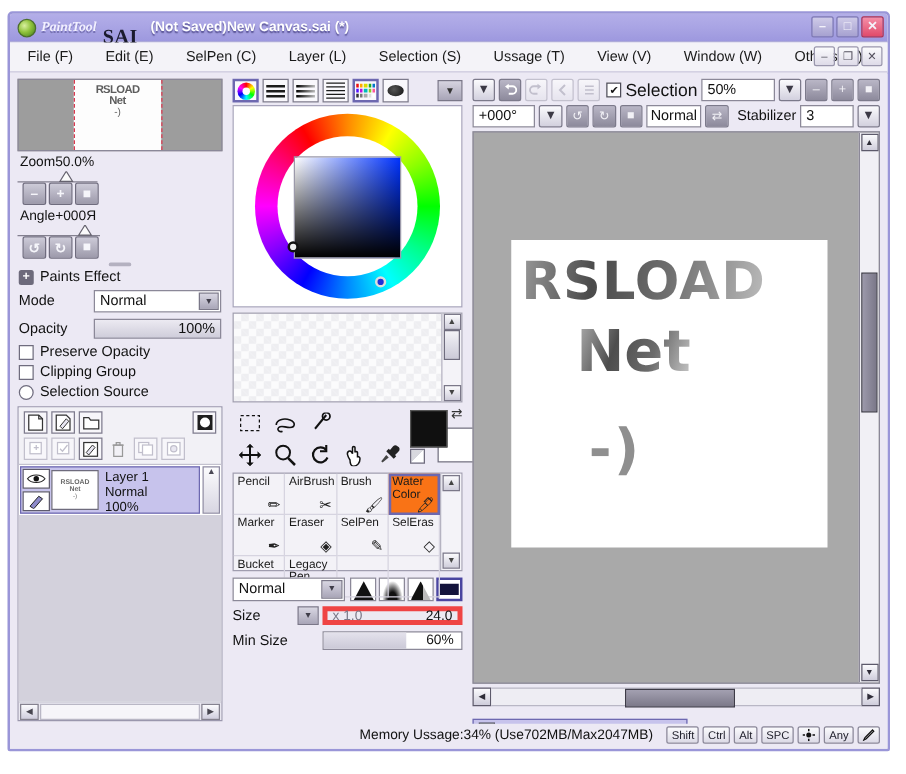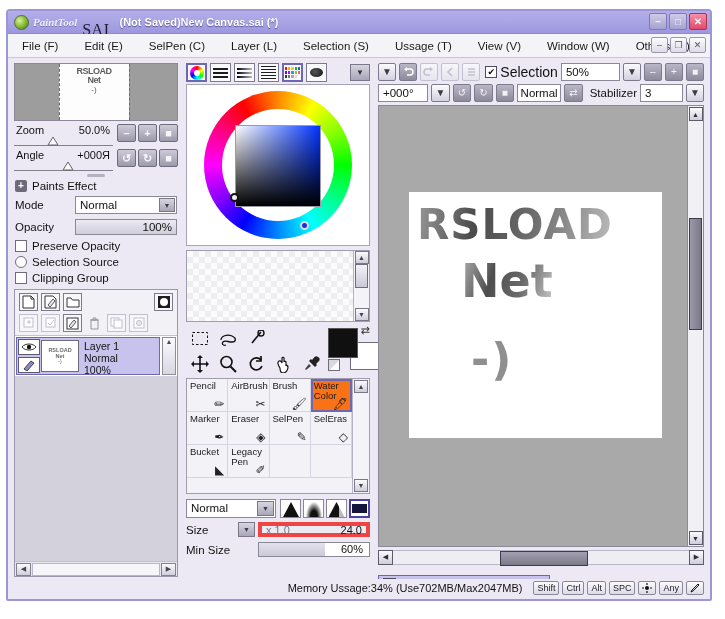--- a/index.html
+++ b/index.html
@@ -40,21 +40,21 @@
   }
   .logo-paint {
     font-family: "Liberation Serif", serif;
     font-style: italic; font-weight: bold;
     font-size: 11px; color: #f2f0ff;
     margin-left: 4px;
     text-shadow: 0 1px 0 rgba(90,85,150,.6);
   }
   .logo-sai {
     font-family: "Liberation Serif", serif;
-    font-weight: normal; font-size: 16px;
+    font-weight: bold; font-size: 16px;
     color: #1b1b2e; margin-left: 5px; letter-spacing: .5px; margin-top: 16px;
   }
   .title-text {
     font-size: 11px; color: #ffffff; font-weight: bold;
     margin-left: 10px;
     text-shadow: 0 1px 1px rgba(70,65,130,.8);
     white-space: nowrap;
   }
   .title-btns { position: absolute; right: 3px; top: 2px; display: flex; gap: 2px; }
   .tbtn {
@@ -129,20 +129,21 @@
     font-family: "Liberation Sans", sans-serif;
     line-height: 1.05;
   }
   .nav-art .l1 { font-size: 9px; font-weight: bold; letter-spacing: -.5px;}
   .nav-art .l2 { font-size: 9px; font-weight: bold; letter-spacing: -.5px;}
   .nav-art .l3 { font-size: 8px; }
 
   .slider-row {
     display: flex; align-items: flex-start;
     margin: 3px 2px 0 2px;
+    flex-direction: column;
   }
   .slider-block { flex: 1; }
   .slider-label-line {
     display: flex; justify-content: space-between;
     font-size: 11px; color: #111; padding: 0 3px 0 2px;
   }
   .slider-track {
     position: relative;
     height: 9px;
     border-bottom: 1px solid #83808f;
@@ -414,21 +415,21 @@
   .sw-mini {
     position:absolute; left: 2px; top: 33px;
     width: 12px; height: 12px;
     border: 1px solid #6f6c7e;
     background: linear-gradient(to bottom right,#d8d8de 50%, #fff 50%);
   }
 
   .brush-grid-wrap {
     position: relative; margin: 2px 2px 0 2px;
     border: 1px solid #a09daf; background:#f3f2f7;
-    height: 116px; display:flex;
+    height: 79px; display:flex;
   }
   .brush-grid {
     flex: 1;
     display: grid;
     grid-template-columns: repeat(4, 1fr);
     grid-auto-rows: 33px;
   }
   .bcell {
     border-right: 1px solid #d6d4e0;
     border-bottom: 1px solid #d6d4e0;
@@ -760,26 +761,26 @@
         <div class="field-row">
           <div class="fl">Opacity</div>
           <div class="valuebar">100%</div>
         </div>
 
         <div class="check-row">
           <div class="cbox"></div>
           <span>Preserve Opacity</span>
         </div>
         <div class="check-row">
+          <div class="cbox"></div>
+          <span>Clipping Group</span>
+        </div>
+        <div class="check-row">
           <div class="radio"></div>
           <span>Selection Source</span>
-        </div>
-        <div class="check-row">
-          <div class="cbox"></div>
-          <span>Clipping Group</span>
         </div>
 
         <div class="layer-panel">
           <div class="layer-tools">
             <div class="ltbtn">
               <svg width="13" height="14" viewBox="0 0 13 14">
                   <path d="M1 1h8l3 3v9H1z" fill="#fff" stroke="#333"></path>
                   <path d="M9 1v3h3" fill="none" stroke="#333"></path>
                 </svg>
             </div>

